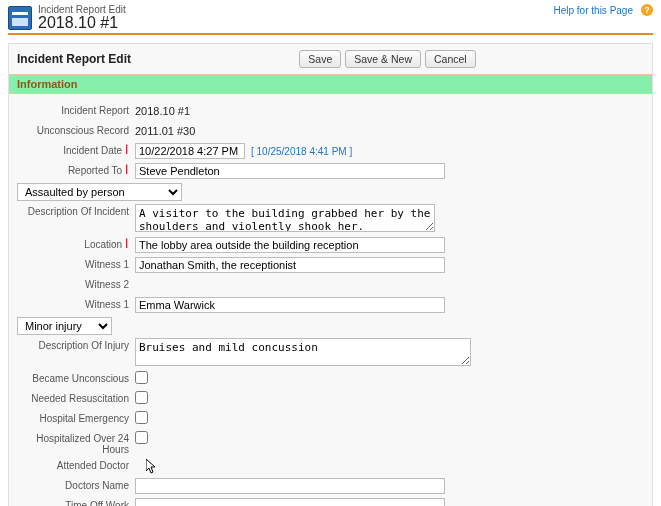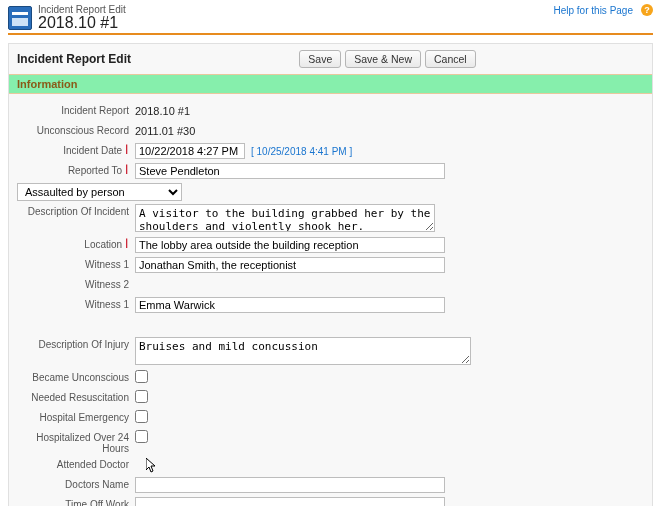--- a/index.html
+++ b/index.html
@@ -99,20 +99,21 @@
           <div class="val"><input type="text" class="sf-in w-full" value="Jonathan Smith, the receptionist" style=""></div>
         </div>
     <div class="row">
           <div class="lab">Witness 2</div>
         </div>
     <div class="row">
           <div class="lab">Witness 1</div>
           <div class="val"><input type="text" class="sf-in w-full" value="Emma Warwick" style=""></div>
         </div>
     <div class="row">
+          <div class="val"><select class="sf-in" style="width:95px"><option>Minor injury</option></select></div>
         </div>
     <div class="row">
           <div class="lab">Description Of Injury</div>
           <div class="val"><textarea class="sf-in" style="width: 336px; height: 28px;">Bruises and mild concussion</textarea></div>
         </div>
 
     <div class="row">
           <div class="lab">Became Unconscious</div>
           <div class="val"><input type="checkbox" class="ck" style=""></div>
         </div>

